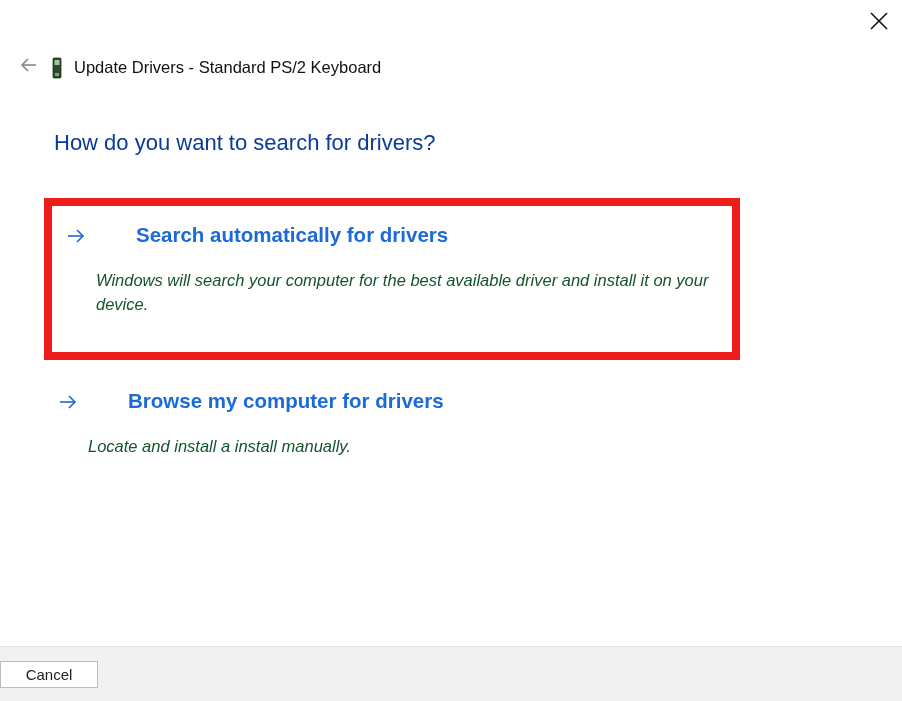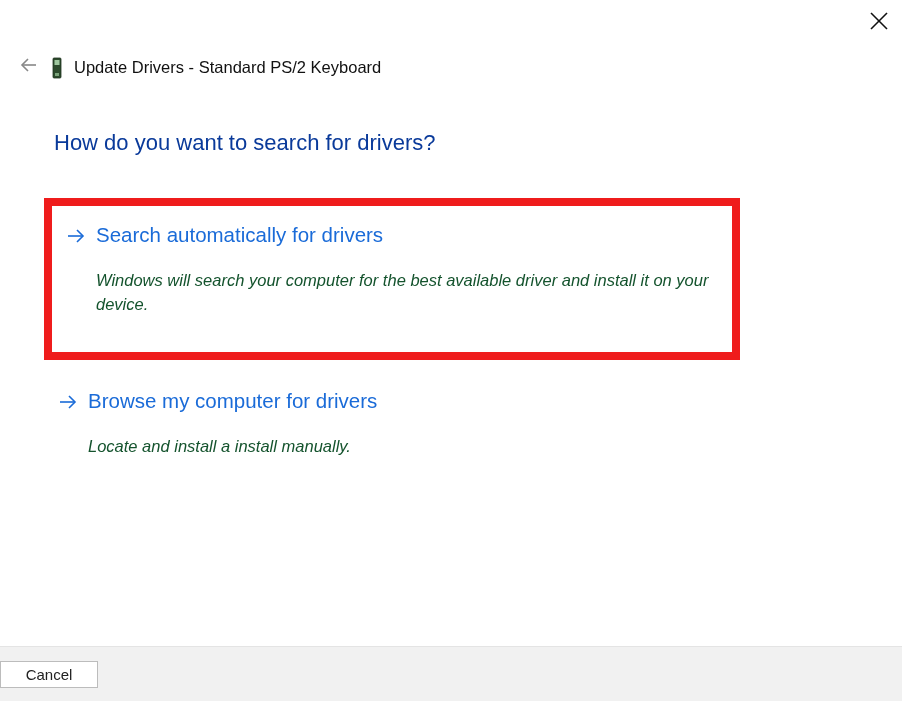--- a/index.html
+++ b/index.html
@@ -101,21 +101,22 @@
       width: 20px;
       height: 20px;
     }
     .option-content {
       margin-left: 30px;
     }
     .option-title {
       font-size: 20.5px;
       color: #1a6bd8;
       line-height: 1.3;
-      font-weight: 400;
+      font-weight: 700;
+      margin-left: 40px;
     }
     .option-desc {
       font-size: 16.5px;
       color: #14532d;
       line-height: 1.45;
       margin-top: 20px;
       font-style: italic;
     }
     .footer {
       position: absolute;

